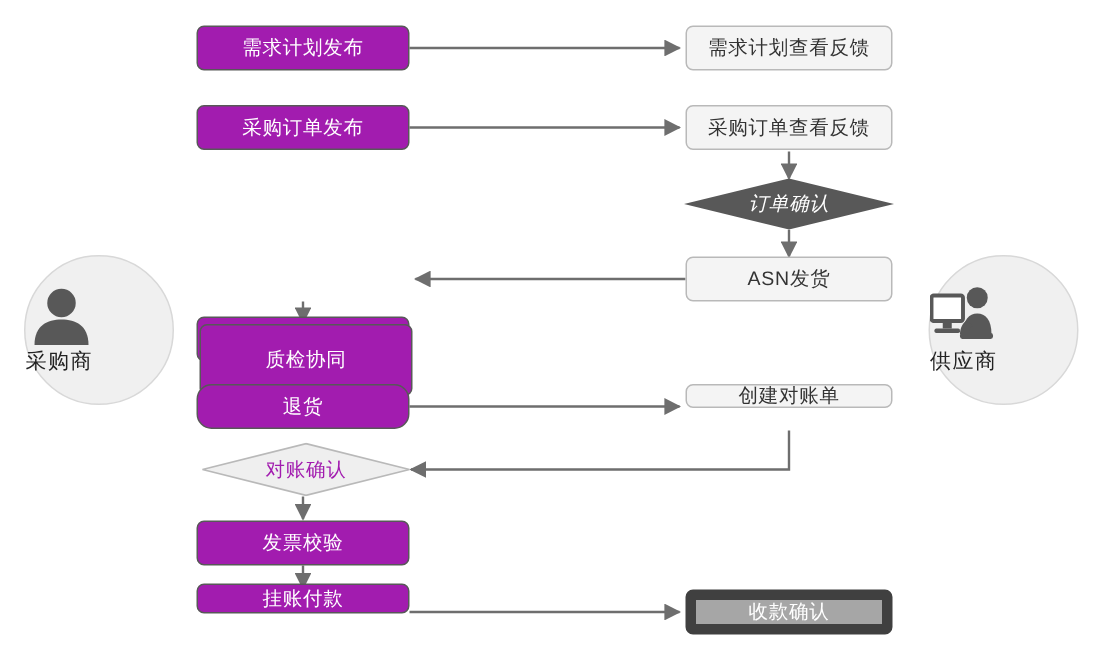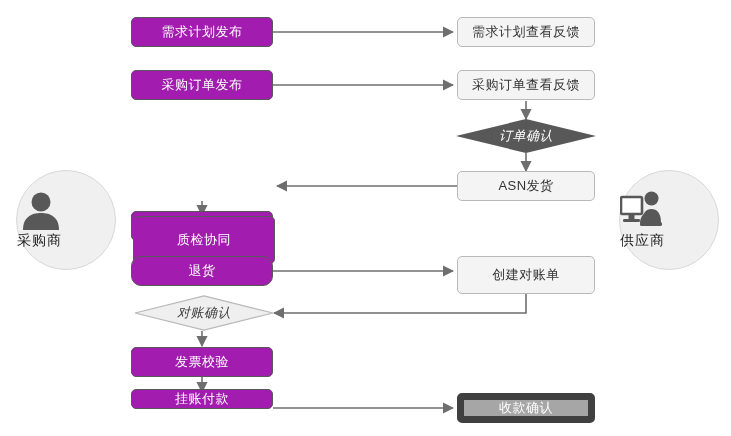--- a/index.html
+++ b/index.html
@@ -82,21 +82,21 @@
     width: 100%;
     height: 100%;
     display: flex;
     align-items: center;
     justify-content: center;
     font-size: 13px;
     letter-spacing: 0.5px;
     white-space: nowrap;
   }
   .diamond.dark .dia-label { color: #ffffff; font-style: italic; }
-  .diamond.light .dia-label { color: #404040; font-style: italic; }
+  .diamond.light .dia-label { color: #a21caf; }
 
   
   .actor {
     position: absolute;
     width: 98px;
     height: 98px;
     border-radius: 50%;
     background: #f0f0f0;
     border: 1px solid #d8d8d8;
     display: flex;
@@ -219,21 +219,21 @@
   </div>
 
   <div class="node dark" style="left:133px; top:216px; width:142px; height:48px;">
     <span>质检协同</span>
   </div>
 
   <div class="node dark" style="left:131px; top:256px; width:142px; height:30px;border-radius:10px;">
     <span>退货</span>
   </div>
 
-  <div class="node light" style="left:457px; top:256px; width:138px; height:38px;">
+  <div class="node light" style="left:457px; top:256px; width:138px; height:16px;">
     <span>创建对账单</span>
   </div>
 
   <div class="diamond light" style="left:134px; top:295px; width:140px; height:36px;">
     <svg class="dia-shape" viewBox="0 0 140 36" preserveAspectRatio="none" xmlns="http://www.w3.org/2000/svg">
       <polygon points="70,0.8 139,18 70,35.2 1,18" fill="#efefef" stroke="#b9b9b9" stroke-width="1.2"></polygon>
     </svg>
     <div class="dia-label">对账确认</div>
   </div>
 

